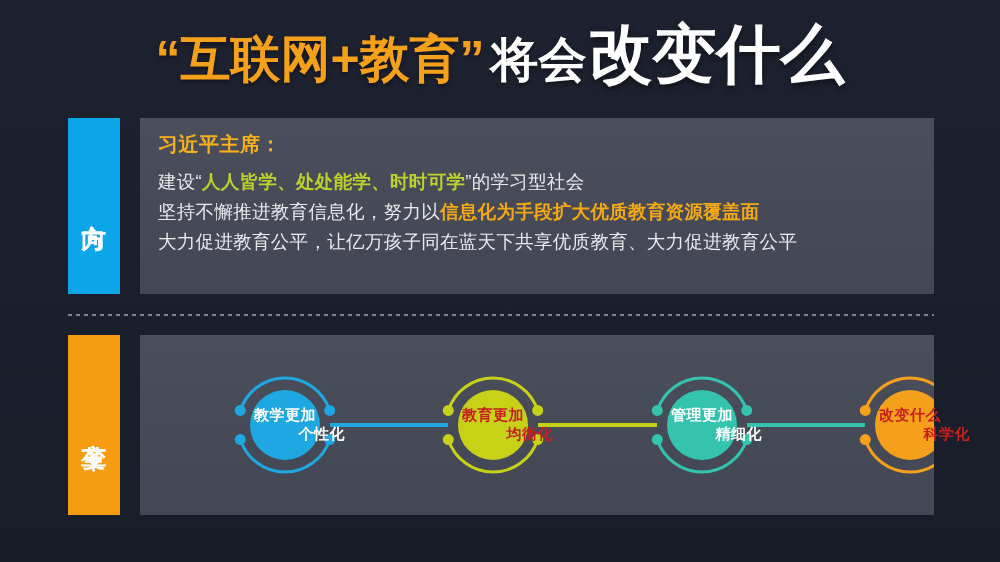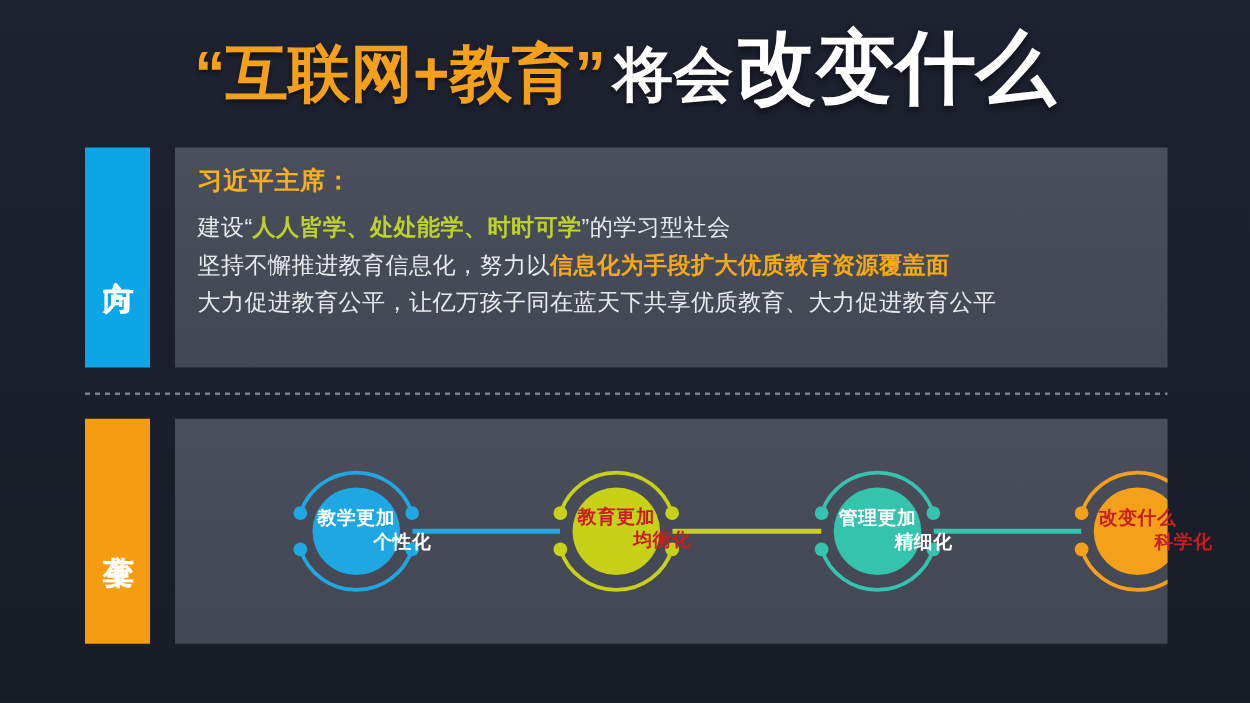--- a/index.html
+++ b/index.html
@@ -199,20 +199,20 @@
             <path d="M 814.6996562658722 104.52379873562253 A 47 47 0 0 1 725.3003437341278 104.52379873562253" fill="none" stroke="#F5A01B" stroke-width="3" stroke-linecap="round"></path>
             <circle cx="725.3003437341278" cy="75.47620126437747" r="5.5" fill="#F5A01B"></circle>
             <circle cx="814.6996562658722" cy="75.47620126437747" r="5.5" fill="#F5A01B"></circle>
             <circle cx="814.6996562658722" cy="104.52379873562253" r="5.5" fill="#F5A01B"></circle>
             <circle cx="725.3003437341278" cy="104.52379873562253" r="5.5" fill="#F5A01B"></circle>
             <circle cx="770" cy="90" r="35" fill="#F5A01B"></circle>
           </g>
         </svg>
       <div id="flow-labels">
           <div class="node-label" style="left: 85px; top: 70px; color: rgb(255, 255, 255);"><span>教学更加</span><span class="l2">个性化</span></div>
-          <div class="node-label" style="left: 293px; top: 70px; color: rgb(200, 30, 30); font-family: Liberation Serif, serif;"><span>教育更加</span><span class="l2">均衡化</span></div>
+          <div class="node-label" style="left: 293px; top: 70px; color: rgb(200, 30, 30);"><span>教育更加</span><span class="l2">均衡化</span></div>
           <div class="node-label" style="left: 502px; top: 70px; color: rgb(255, 255, 255);"><span>管理更加</span><span class="l2">精细化</span></div>
           <div class="node-label" style="left: 710px; top: 70px; color: rgb(200, 30, 30);"><span>改变什么</span><span class="l2">科学化</span></div>
         </div>
     </div>
   </div>
 
 </div>
 
 </body></html>

